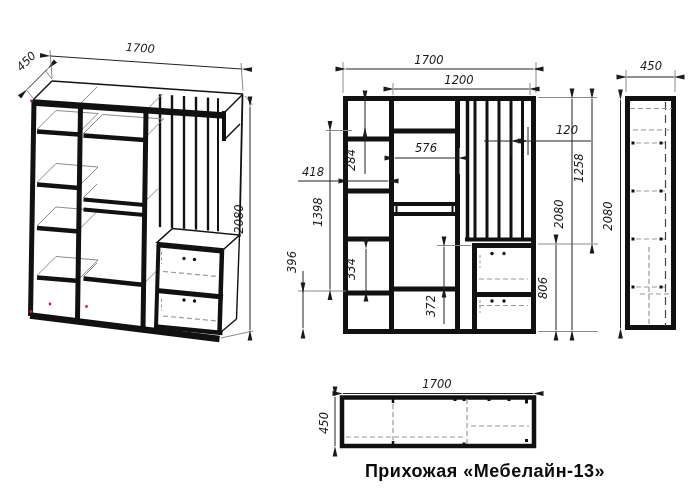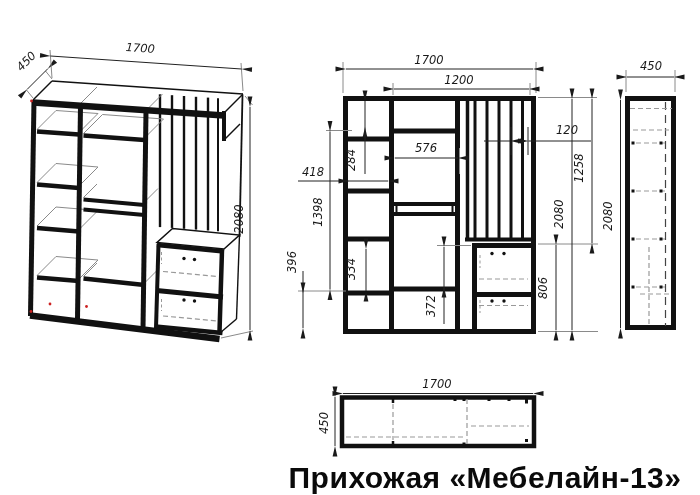--- a/index.html
+++ b/index.html
@@ -13,21 +13,21 @@
   .ldash{stroke:#444;stroke-width:1.2;fill:none;stroke-dasharray:8,5;}
   .dim{stroke:#222;stroke-width:1;fill:none;}
   .a2{marker-start:url(#ar);marker-end:url(#ar);}
   .ae{marker-end:url(#ar);}
   .as{marker-start:url(#ar);}
   .dt{font:italic 11.5px "DejaVu Sans",sans-serif;fill:#1a1a1a;text-anchor:middle;}
   .dot{fill:#111;}
   .rdot{fill:#c22;}
   #title{position:absolute;left:275px;top:461px;width:420px;text-align:center;
          font-family:"Liberation Sans","DejaVu Sans",sans-serif;font-weight:bold;
-         font-size:30px;color:#0a0a0a;letter-spacing:0.5px;white-space:nowrap;}
+         font-size:18px;color:#0a0a0a;letter-spacing:0.5px;white-space:nowrap;}
 </style>
 </head>
 <body>
 
 <div id="stage">
 <svg width="700" height="460" viewBox="0 0 700 460">
   <defs>
     <marker id="ar" markerUnits="userSpaceOnUse" markerWidth="12" markerHeight="8" refX="0.5" refY="4" orient="auto-start-reverse">
       <path d="M0.5,4 L11,1.6 L11,6.4 z" fill="#1a1a1a"></path>
     </marker>

